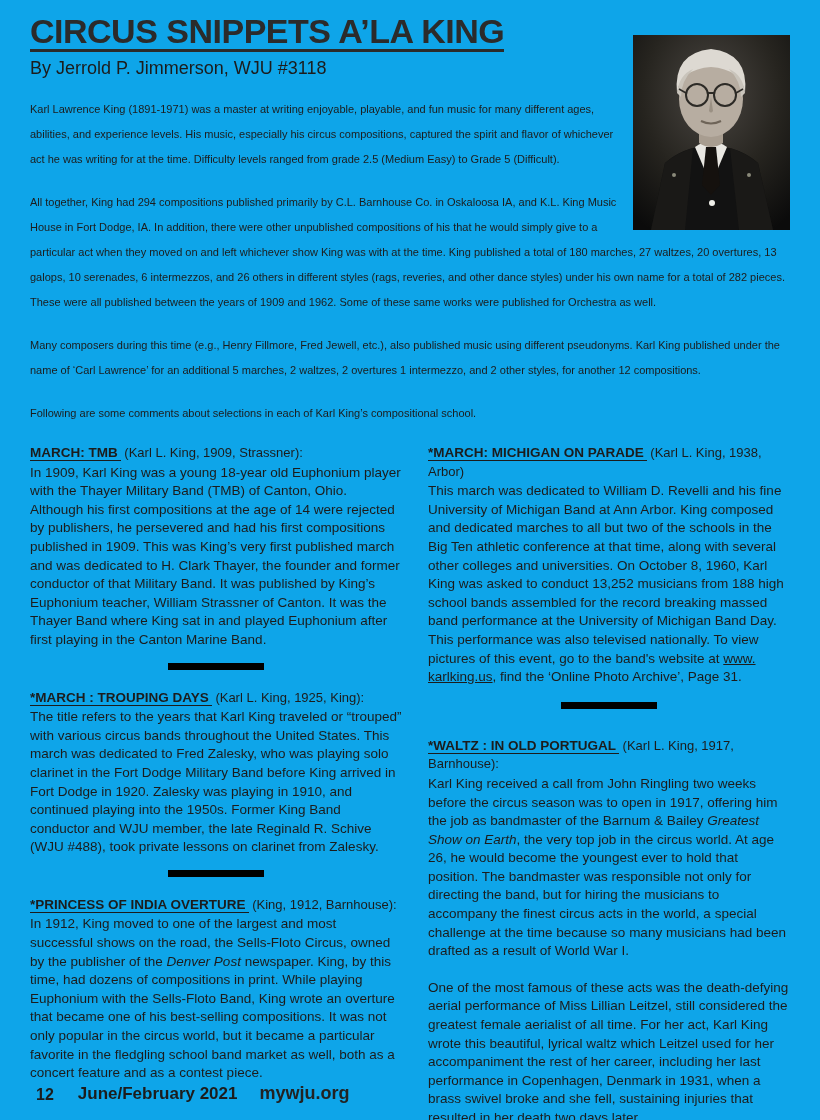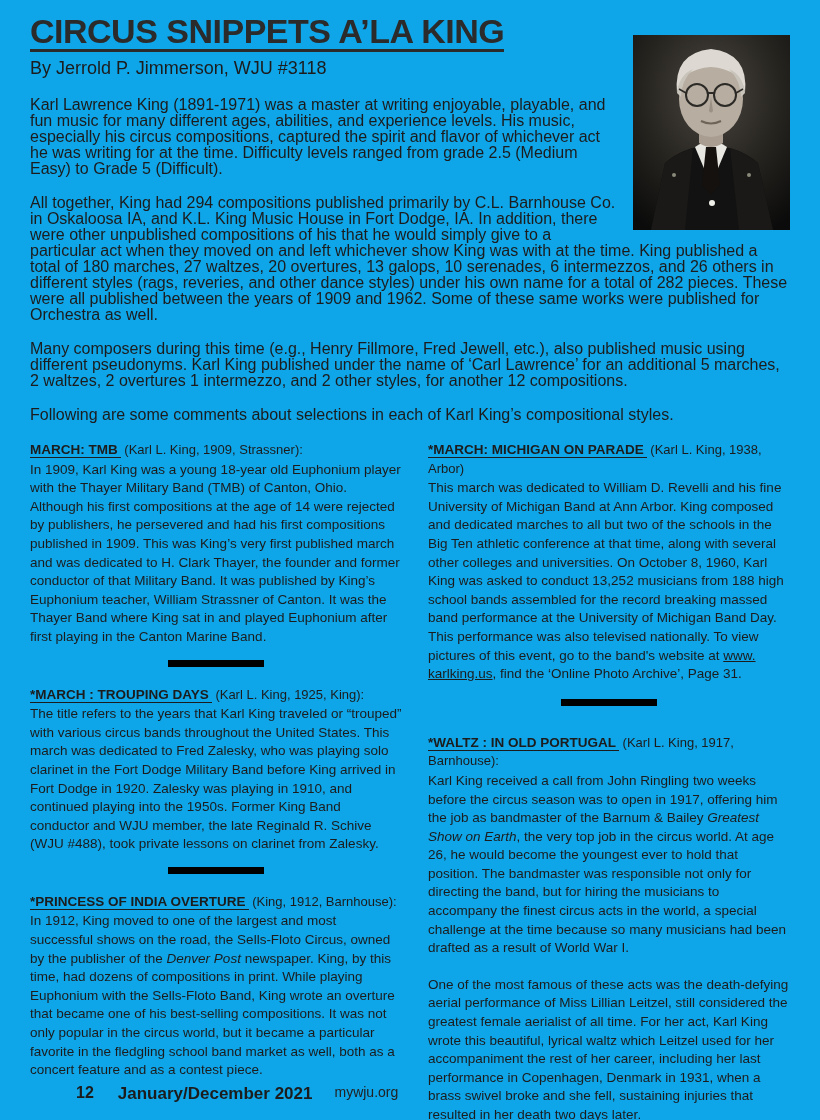--- a/index.html
+++ b/index.html
@@ -22,21 +22,21 @@
     color:#2b2b2b;
     border-bottom:3px solid #2b2b2b;
     padding-bottom:1px;
     margin:0;
     line-height:1.0;
   }
   .byline{
     font-size:18px;
     margin:6px 0 18px 0;
   }
-  .intro{font-size:16px;line-height:16px;}
+  .intro{font-size:11px;line-height:25px;}
   .intro p{margin:0 0 18px 0;}
   .photo{
     float:right;
     width:157px;height:195px;
     margin:-62px 0 10px 14px;
     background:#111;
   }
   .photo svg{display:block;}
   .cols{
     display:flex;
@@ -64,26 +64,25 @@
     width:96px;height:7px;
     background:#000;
     margin:13px auto 19px auto;
   }
   .divider.wide-gap{margin:15px auto 28px auto;}
   .link{text-decoration:underline;}
   .footer{
     position:absolute;
     left:36px;bottom:16px;
     display:flex;
-    align-items:flex-start;
-    margin-left:40px;
+    align-items:flex-end;
   }
   .footer .pagenum{font-weight:bold;font-size:16px;}
   .footer .issue{font-weight:bold;font-size:17px;margin-left:24px;}
-  .footer .site{font-size:14px;margin-left:22px;color:#222;}
+  .footer .site{font-size:18px;margin-left:22px;color:#222;font-weight:bold;}
   i{font-style:italic;}
 </style>
 </head>
 <body>
 
 <div class="page">
 
   <h1 class="title">CIRCUS SNIPPETS A’LA KING</h1>
   <div class="byline">By Jerrold P. Jimmerson, WJU #3118</div>
 
@@ -126,21 +125,21 @@
 
         <circle cx="41" cy="140" r="2" fill="#8a8a7a"></circle>
         <circle cx="116" cy="140" r="2" fill="#8a8a7a"></circle>
 
         <circle cx="79" cy="168" r="3" fill="#efefe9"></circle>
       </svg>
     </div>
     <p>Karl Lawrence King (1891-1971) was a master at writing enjoyable, playable, and fun music for many different ages, abilities, and experience levels.  His music, especially his circus compositions, captured the spirit and flavor of whichever act he was writing for at the time.  Difficulty levels ranged from grade 2.5 (Medium Easy) to Grade 5 (Difficult).</p>
     <p>All together, King had 294 compositions published primarily by C.L. Barnhouse Co. in Oskaloosa IA, and K.L. King Music House in Fort Dodge, IA.    In addition, there were other unpublished compositions of his that he would simply give to a particular act when they moved on and left whichever show King was with at the time.  King published a total of 180 marches, 27 waltzes, 20 overtures, 13 galops, 10 serenades, 6 intermezzos, and 26 others in different styles (rags, reveries, and other dance styles) under his own name for a total of 282 pieces.  These were all published between the years of 1909 and 1962.  Some of these same works were published for Orchestra as well.</p>
     <p>Many composers during this time (e.g., Henry Fillmore, Fred Jewell, etc.), also published music using different pseudonyms.  Karl King published under the name of ‘Carl Lawrence’ for an additional 5 marches, 2 waltzes, 2 overtures 1 intermezzo, and 2 other styles, for another 12 compositions.</p>
-    <p>Following are some comments about selections in each of Karl King’s compositional styles.</p>
+    <p>Following are some comments about selections in each of Karl King’s compositional school.</p>
   </div>
 
   <div class="cols">
 
     <div class="col left">
 
       <div>
         <p class="sect-head"><span class="sect-title">MARCH: TMB</span><span class="sect-meta"> (Karl L. King, 1909, Strassner):</span></p>
         <p class="sect-body">In 1909, Karl King was a young 18-year old Euphonium player with the Thayer Military Band (TMB) of Canton, Ohio.  Although his first compositions at the age of 14 were rejected by publishers, he persevered and had his first compositions published in 1909.  This was King’s very first published march and was dedicated to H. Clark Thayer, the founder and former conductor of that Military Band.  It was published by King’s Euphonium teacher, William Strassner of Canton.  It was the Thayer Band where King sat in and played Euphonium after first playing in the Canton Marine Band.</p>
       </div>
@@ -175,17 +174,17 @@
         <p class="sect-body"><span>Karl King received a call from John Ringling two weeks before the circus season was to open in 1917, offering him the job as bandmaster of the Barnum &amp; Bailey </span><i>Greatest Show on Earth</i><span>, the very top job in the circus world.  At age 26, he would become the youngest ever to hold that position.  The bandmaster was responsible not only for directing the band, but for hiring the musicians to accompany the finest circus acts in the world, a special challenge at the time because so many musicians had been drafted as a result of World War I.</span></p>
         <p class="sect-body">One of the most famous of these acts was the death-defying aerial performance of Miss Lillian Leitzel, still considered the greatest female aerialist of all time.  For her act, Karl King wrote this beautiful, lyrical waltz which Leitzel used for her accompaniment the rest of her career, including her last performance in Copenhagen, Denmark in 1931, when a brass swivel broke and she fell, sustaining injuries that resulted in her death two days later.</p>
       </div>
 
     </div>
 
   </div>
 
   <div class="footer">
     <span class="pagenum">12</span>
-    <span class="issue">January/December 2021</span>
+    <span class="issue">June/February 2021</span>
     <span class="site">mywju.org</span>
   </div>
 
 </div>
 
 </body></html>

